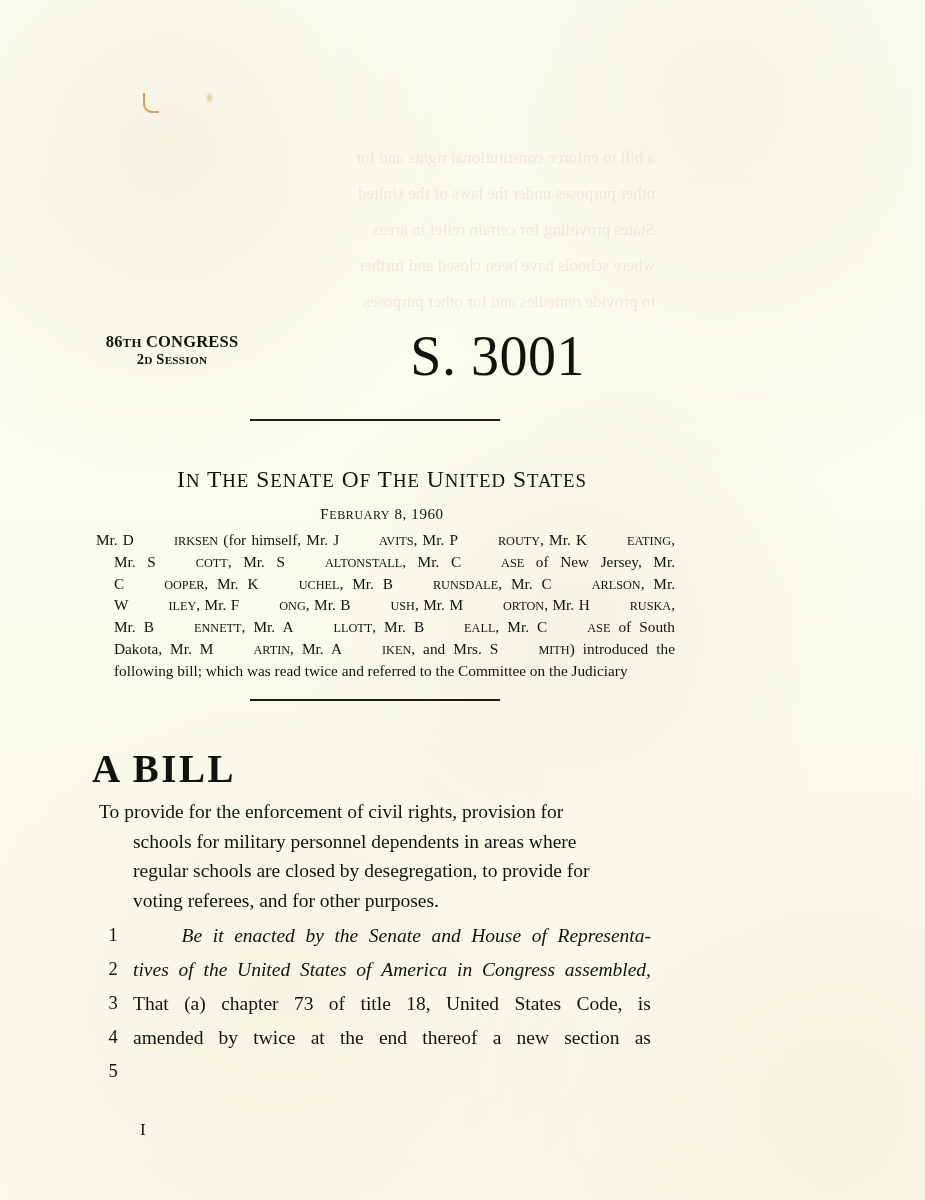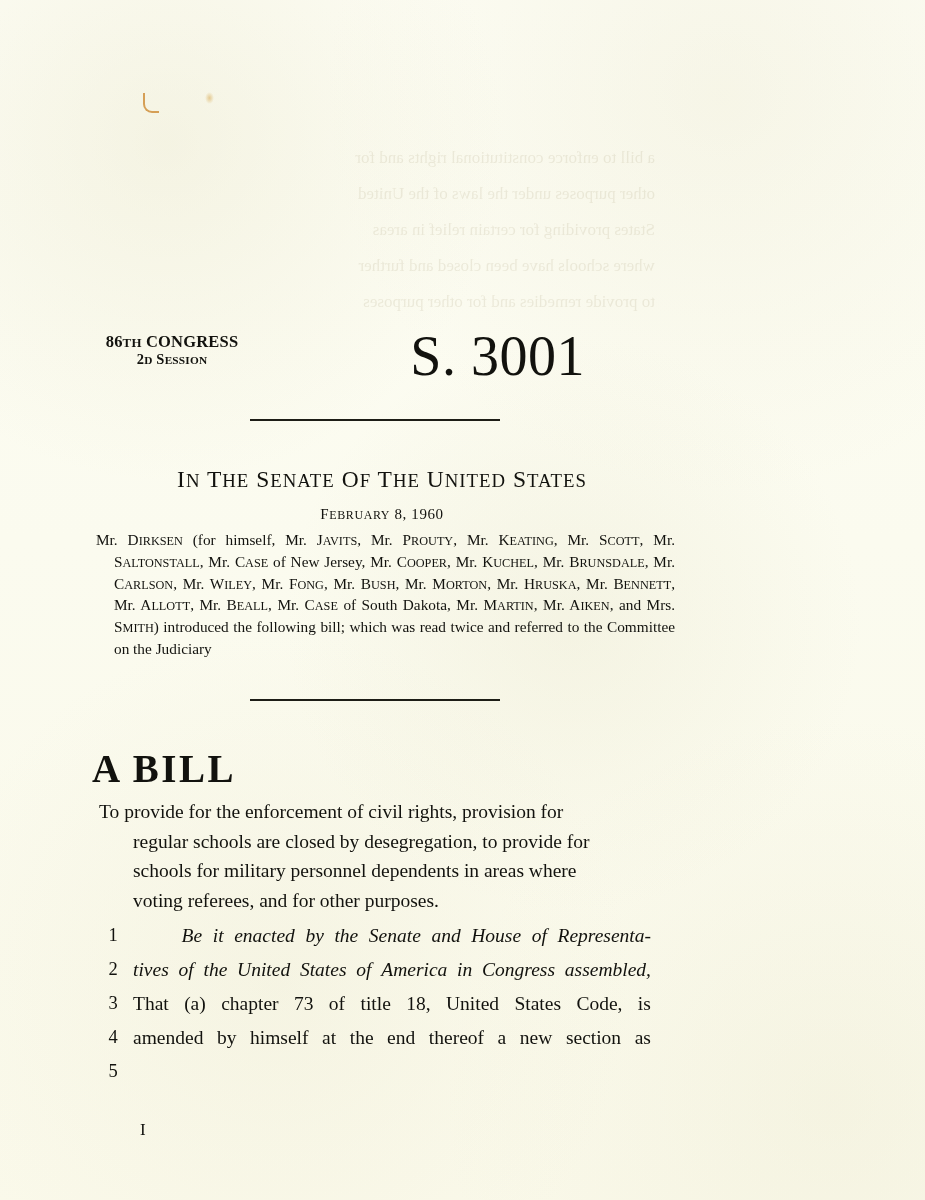--- a/index.html
+++ b/index.html
@@ -155,21 +155,21 @@
     left: 96px;
     top: 530px;
     width: 561px;
     font-size: 15.3px;
     line-height: 19.8px;
     text-align: justify;
     text-indent: -18px;
     padding-left: 18px;
     hyphens: none;
   }
-  .sponsors .sc { font-size: 0.80em; }
+  .sponsors .sc { font-size: 0.80em; padding-left: 40px; }
 
   
   .a-bill {
     position: absolute;
     left: 92px;
     top: 746px;
     width: 580px;
     font-size: 39px;
     font-weight: bold;
     letter-spacing: 2.5px;
@@ -275,22 +275,22 @@
     <div class="date-line"><span>F</span><span class="sc">EBRUARY</span><span> 8, 1960</span></div>
 
     <div class="sponsors" id="sponsors"><span>Mr. </span><span><span>D</span><span class="sc">IRKSEN</span></span><span> (for himself, Mr. </span><span><span>J</span><span class="sc">AVITS</span></span><span>, Mr. </span><span><span>P</span><span class="sc">ROUTY</span></span><span>, Mr. </span><span><span>K</span><span class="sc">EATING</span></span><span>, Mr. </span><span><span>S</span><span class="sc">COTT</span></span><span>, Mr. </span><span><span>S</span><span class="sc">ALTONSTALL</span></span><span>, Mr. </span><span><span>C</span><span class="sc">ASE</span></span><span> of New Jersey, Mr. </span><span><span>C</span><span class="sc">OOPER</span></span><span>, Mr. </span><span><span>K</span><span class="sc">UCHEL</span></span><span>, Mr. </span><span><span>B</span><span class="sc">RUNSDALE</span></span><span>, Mr. </span><span><span>C</span><span class="sc">ARLSON</span></span><span>, Mr. </span><span><span>W</span><span class="sc">ILEY</span></span><span>, Mr. </span><span><span>F</span><span class="sc">ONG</span></span><span>, Mr. </span><span><span>B</span><span class="sc">USH</span></span><span>, Mr. </span><span><span>M</span><span class="sc">ORTON</span></span><span>, Mr. </span><span><span>H</span><span class="sc">RUSKA</span></span><span>, Mr. </span><span><span>B</span><span class="sc">ENNETT</span></span><span>, Mr. </span><span><span>A</span><span class="sc">LLOTT</span></span><span>, Mr. </span><span><span>B</span><span class="sc">EALL</span></span><span>, Mr. </span><span><span>C</span><span class="sc">ASE</span></span><span> of South Dakota, Mr. </span><span><span>M</span><span class="sc">ARTIN</span></span><span>, Mr. </span><span><span>A</span><span class="sc">IKEN</span></span><span>, and Mrs. </span><span><span>S</span><span class="sc">MITH</span></span><span>) introduced the following bill; which was read twice and referred to the Committee on the Judiciary</span></div>
 
     <div class="rule" id="rule-bottom"></div>
 
     <div class="a-bill">A BILL</div>
 
     <div class="purpose">
       <span>To  provide  for  the  enforcement  of  civil  rights,  provision  for</span>
+      <span class="purpose-indent" style="text-indent:34px;">schools  for  military  personnel  dependents  in  areas  where</span>
       <span class="purpose-indent" style="text-indent:34px;">regular  schools  are  closed  by  desegregation,  to  provide  for</span>
-      <span class="purpose-indent" style="text-indent:34px;">schools  for  military  personnel  dependents  in  areas  where</span>
       <span class="purpose-indent" style="text-indent:34px;">voting referees, and for other purposes.</span>
     </div>
 
     <div class="body-lines" id="body-lines">
         <div class="body-line">
           <span class="line-no">1</span>
           <span class="line-text italic spread">
             <span class="lead-indent"></span>
             <span>Be</span>
             <span>it</span>
@@ -333,21 +333,21 @@
             <span>States</span>
             <span>Code,</span>
             <span>is</span>
           </span>
         </div>
         <div class="body-line">
           <span class="line-no">4</span>
           <span class="line-text spread">
             <span>amended</span>
             <span>by</span>
-            <span>himself</span>
+            <span>twice</span>
             <span>at</span>
             <span>the</span>
             <span>end</span>
             <span>thereof</span>
             <span>a</span>
             <span>new</span>
             <span>section</span>
             <span>as</span>
           </span>
         </div>

